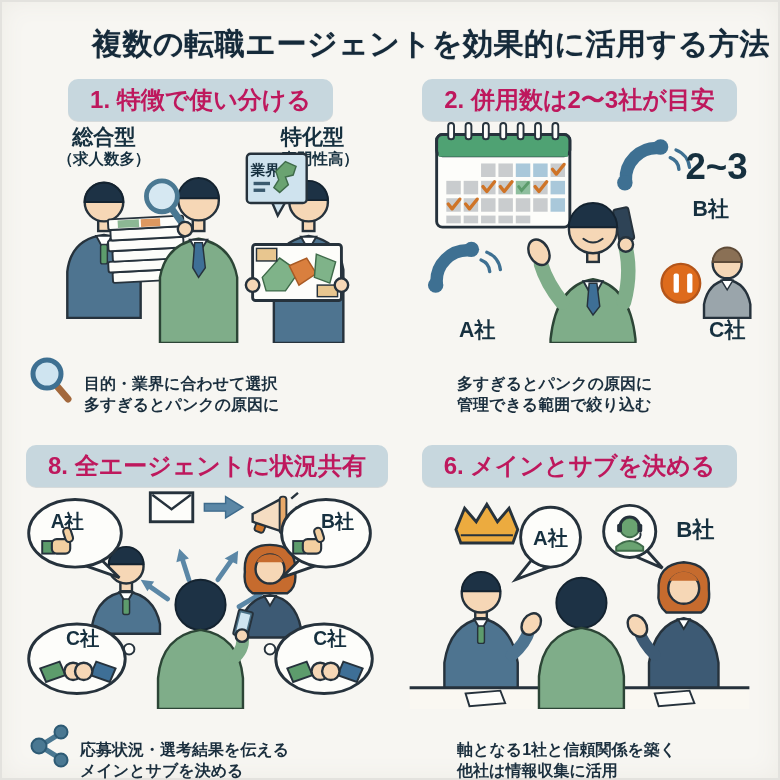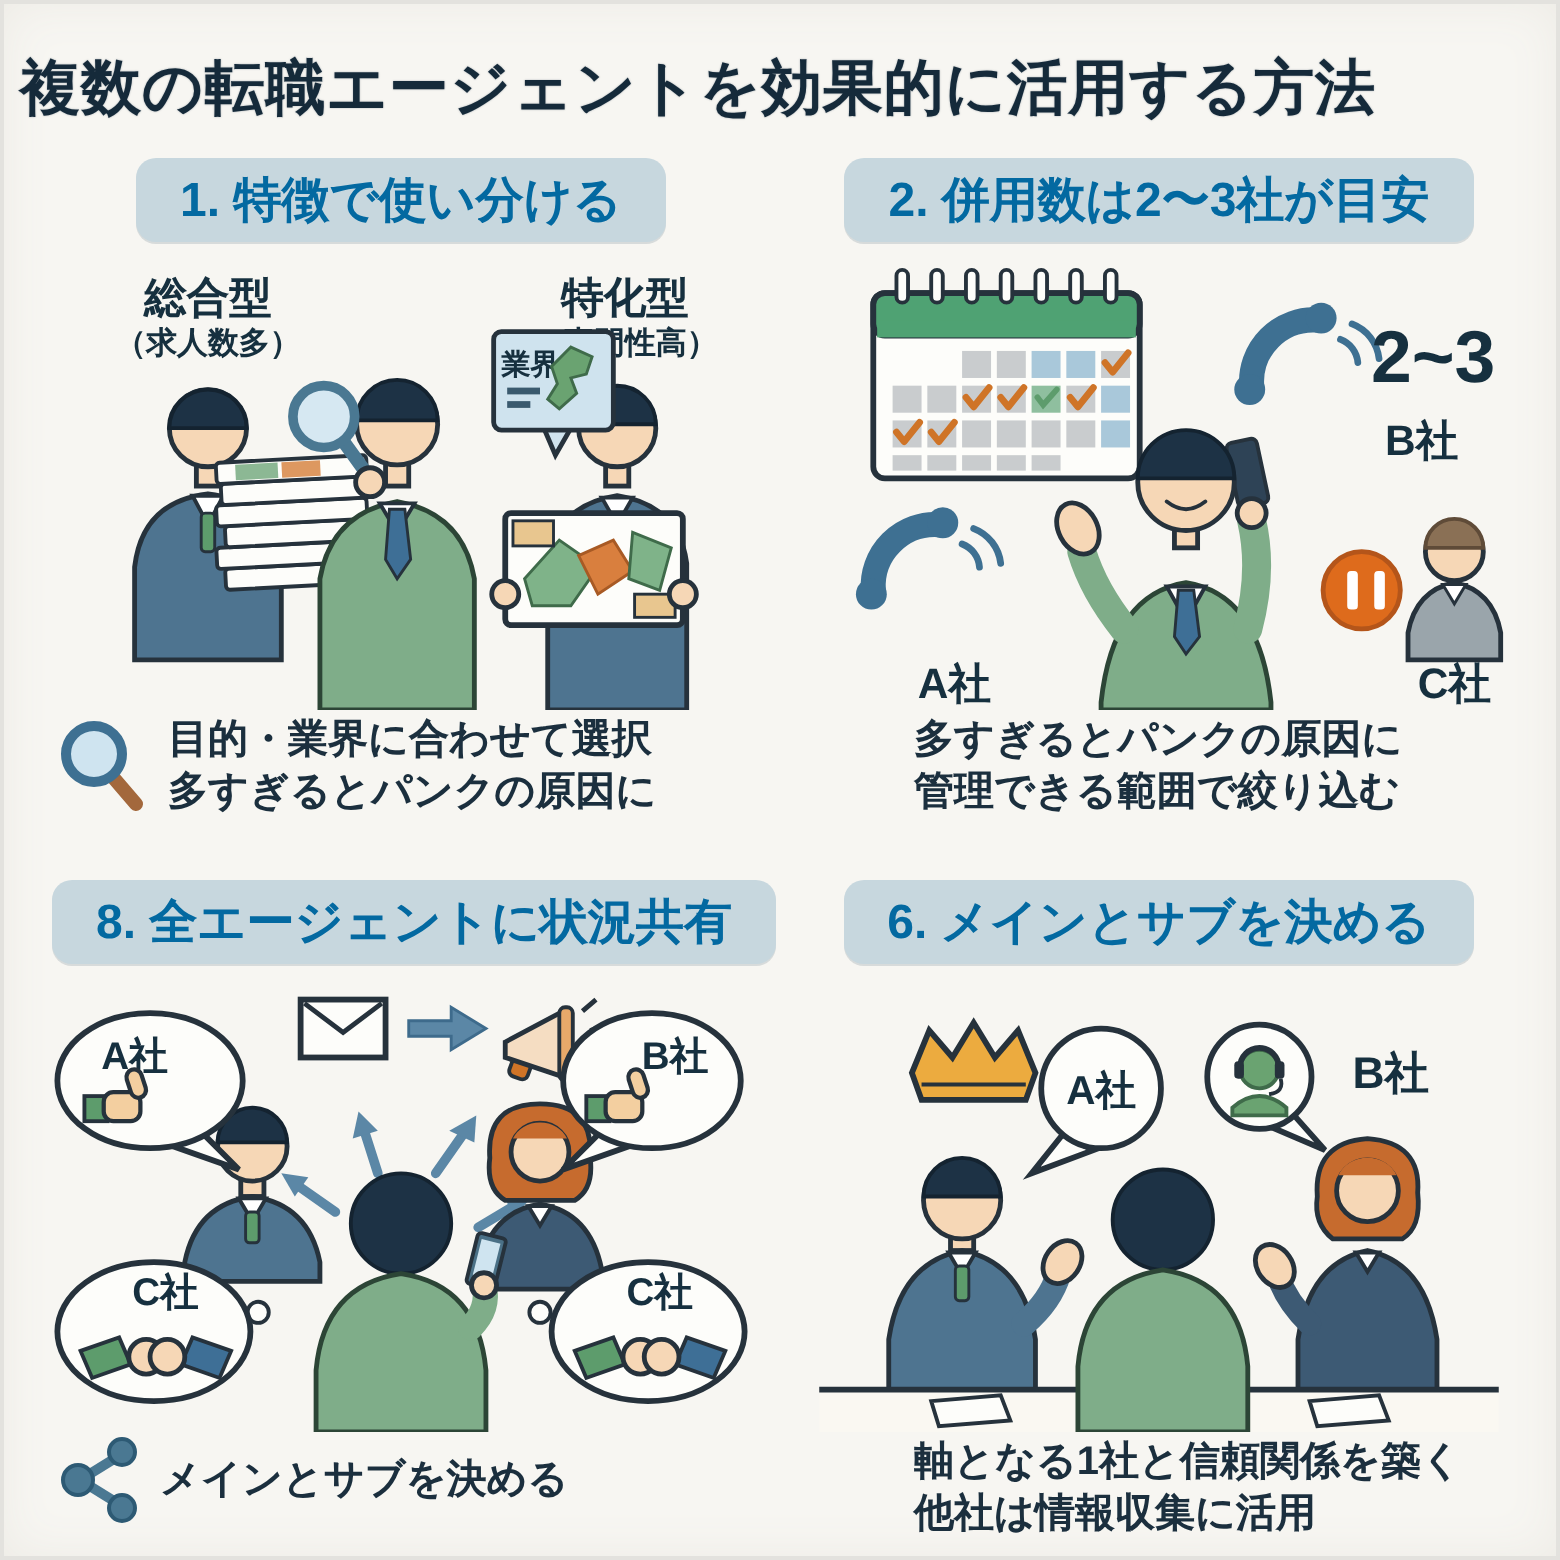--- a/index.html
+++ b/index.html
@@ -3,38 +3,38 @@
 <meta charset="utf-8">
 <style>
   html,body{margin:0;padding:0;}
   body{font-family:"Liberation Sans","DejaVu Sans",sans-serif;}
   .canvas{
     width:780px;height:780px;background:#f7f6f2;overflow:hidden;position:relative;
     box-shadow:inset 0 0 0 2px #e3e2de, inset 0 0 26px #eceae4;
     color:#16303f;
   }
   .page-title{
-    text-align:left;font-size:30px;font-weight:800;letter-spacing:.5px;
+    text-align:right;font-size:30px;font-weight:800;letter-spacing:.5px;
     padding:24px 10px 14px 10px;color:#152a3a;
     text-shadow:0 0 1px rgba(20,40,60,.35);
   }
   .grid{
     display:grid;grid-template-columns:1fr 1fr;column-gap:30px;row-gap:30px;
     padding:0 26px;
   }
   .quad{width:349px;}
   .pill{
-    background:#c7d7de;border-radius:10px;width:fit-content;margin:0 auto 12px auto;
-    padding:5px 22px;font-size:24px;font-weight:800;color:#0369a1;white-space:nowrap;
+    background:#c7d7de;border-radius:10px;width:fit-content;margin:0 auto 0 auto;
+    padding:5px 22px;font-size:24px;font-weight:800;color:#be185d;white-space:nowrap;
     box-shadow:0 1px 0 rgba(120,140,150,.25);
   }
   .illus{display:block;width:349px;height:222px;}
   .caption{display:flex;align-items:center;gap:10px;margin-top:2px;padding-left:4px;}
   .caption.no-icon{padding-left:52px;}
-  .cap-lines{font-size:20px;font-weight:800;line-height:1.32;color:#1b2f3e;white-space:nowrap;}
+  .cap-lines{font-size:16px;font-weight:800;line-height:1.32;color:#1b2f3e;white-space:nowrap;margin-top:28px;}
   svg text{font-family:"Liberation Sans","DejaVu Sans",sans-serif;font-weight:800;fill:#16303f;}
   .skin{fill:#f6d7b6;stroke:#26323c;stroke-width:2.5;}
   .hair{fill:#1d3245;stroke:#142330;stroke-width:2;}
   .suitb{fill:#4e7490;stroke:#26323c;stroke-width:2.5;}
   .suitg{fill:#7fad89;stroke:#2c4536;stroke-width:2.5;}
   .suitn{fill:#3d5a74;stroke:#26323c;stroke-width:2.5;}
   .suitgr{fill:#9aa5ab;stroke:#26323c;stroke-width:2.5;}
   .white{fill:#fdfdfa;stroke:#26323c;stroke-width:3;}
   .thin{fill:#fdfdfa;stroke:#26323c;stroke-width:2;}
   .outline{fill:none;stroke:#26323c;stroke-width:2.5;}
@@ -348,20 +348,21 @@
       </svg>
       <div class="caption">
         <svg width="40" height="44" viewBox="0 0 40 44">
           <line x1="10" y1="22" x2="31" y2="9" stroke="#4a7892" stroke-width="5"></line>
           <line x1="10" y1="22" x2="31" y2="35" stroke="#4a7892" stroke-width="5"></line>
           <circle cx="9" cy="22" r="7.5" fill="#4a7892" stroke="#2d5a74" stroke-width="2"></circle>
           <circle cx="31" cy="8" r="6.5" fill="#4a7892" stroke="#2d5a74" stroke-width="2"></circle>
           <circle cx="31" cy="36" r="6.5" fill="#4a7892" stroke="#2d5a74" stroke-width="2"></circle>
         </svg>
         <div class="cap-lines">
+          <div>応募状況・選考結果を伝える</div>
           <div>メインとサブを決める</div>
         </div>
       </div>
     </section>
 
     <section class="quad">
       <div class="pill">6. メインとサブを決める</div>
       <svg class="illus" viewBox="0 0 360 230">
 
         <g transform="translate(52,14)">

